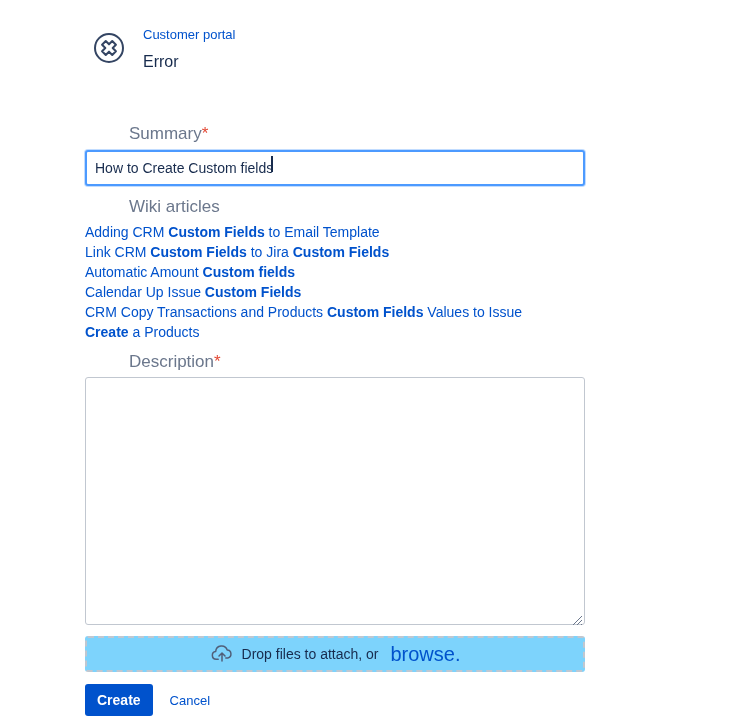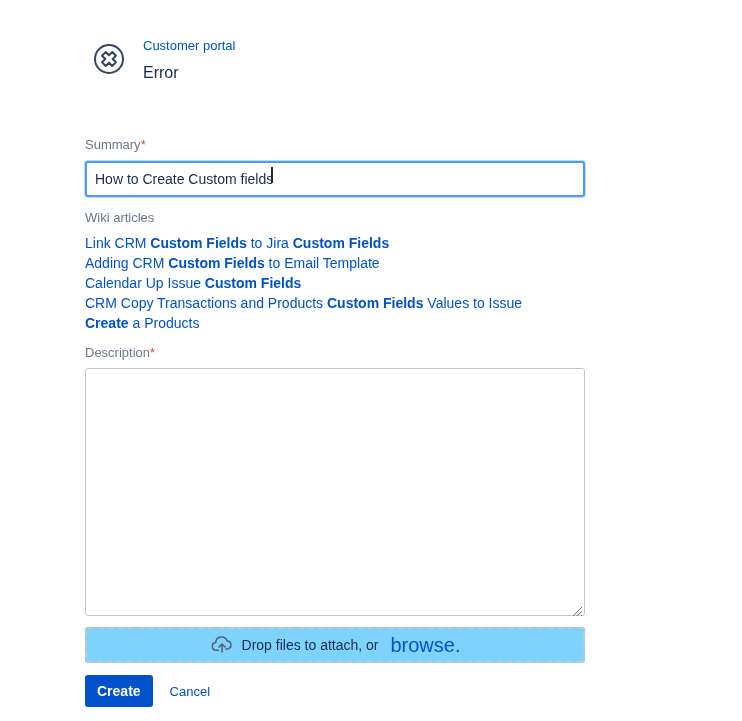--- a/index.html
+++ b/index.html
@@ -20,21 +20,21 @@
     height: 721px;
     background: #fff;
     font-family: "Liberation Sans", sans-serif;
     overflow: hidden;
     position: relative;
   }
   
   .header {
     display: flex;
     align-items: flex-start;
-    padding: 36px 0 0 93px;
+    padding: 25px 0 0 93px;
   }
   .header-icon {
     width: 32px;
     height: 32px;
     margin-top: 7px;
     flex: 0 0 auto;
   }
   .header-text { margin-left: 18px; }
   .portal-link {
     display: inline-block;
@@ -51,23 +51,24 @@
     font-weight: 500;
     color: var(--text-dark);
   }
   
   .form {
     margin: 50px 0 0 85px;
     width: 500px;
   }
   .field-label {
     display: block;
-    font-size: 13px;
+    font-size: 17px;
     line-height: 16px;
     color: var(--label-gray);
+    margin-left: 44px;
   }
   .required { color: var(--required-red); }
   .input-wrap { position: relative; margin-top: 8px; }
   .summary-input {
     width: 500px;
     height: 28px;
     border: 2px solid var(--focus-border);
     border-radius: 3px;
     box-shadow: 0 0 0 1px rgba(76,154,255,0.35);
     padding: 16px 8px;
@@ -194,22 +195,23 @@
     <label class="field-label"><span>Summary</span><span class="required">*</span></label>
 
     <div class="input-wrap">
       <input class="summary-input" type="text" value="How to Create Custom fields" style="">
       <div class="text-caret"></div>
     </div>
 
     <span class="field-label wiki-label">Wiki articles</span>
 
     <div class="wiki-list">
+        <a href="#" class="wiki-link"><span>Adding CRM </span><span class="bold">Custom Fields</span><span> to Email Template</span></a>
         <a href="#" class="wiki-link"><span>Link CRM </span><span class="bold">Custom Fields</span><span> to Jira </span><span class="bold">Custom Fields</span></a>
-        <a href="#" class="wiki-link"><span>Adding CRM </span><span class="bold">Custom Fields</span><span> to Email Template</span></a>
+        <a href="#" class="wiki-link"><span>Automatic Amount </span><span class="bold">Custom fields</span></a>
         <a href="#" class="wiki-link"><span>Calendar Up Issue </span><span class="bold">Custom Fields</span></a>
         <a href="#" class="wiki-link"><span>CRM Copy Transactions and Products </span><span class="bold">Custom Fields</span><span> Values to Issue</span></a>
         <a href="#" class="wiki-link"><span class="bold">Create</span><span> a Products</span></a>
       </div>
 
     <label class="field-label description-label"><span>Description</span><span class="required">*</span></label>
 
     <div class="textarea-wrap">
       <textarea class="description-textarea" value="" style=""></textarea>
       <span class="resize-handle">

